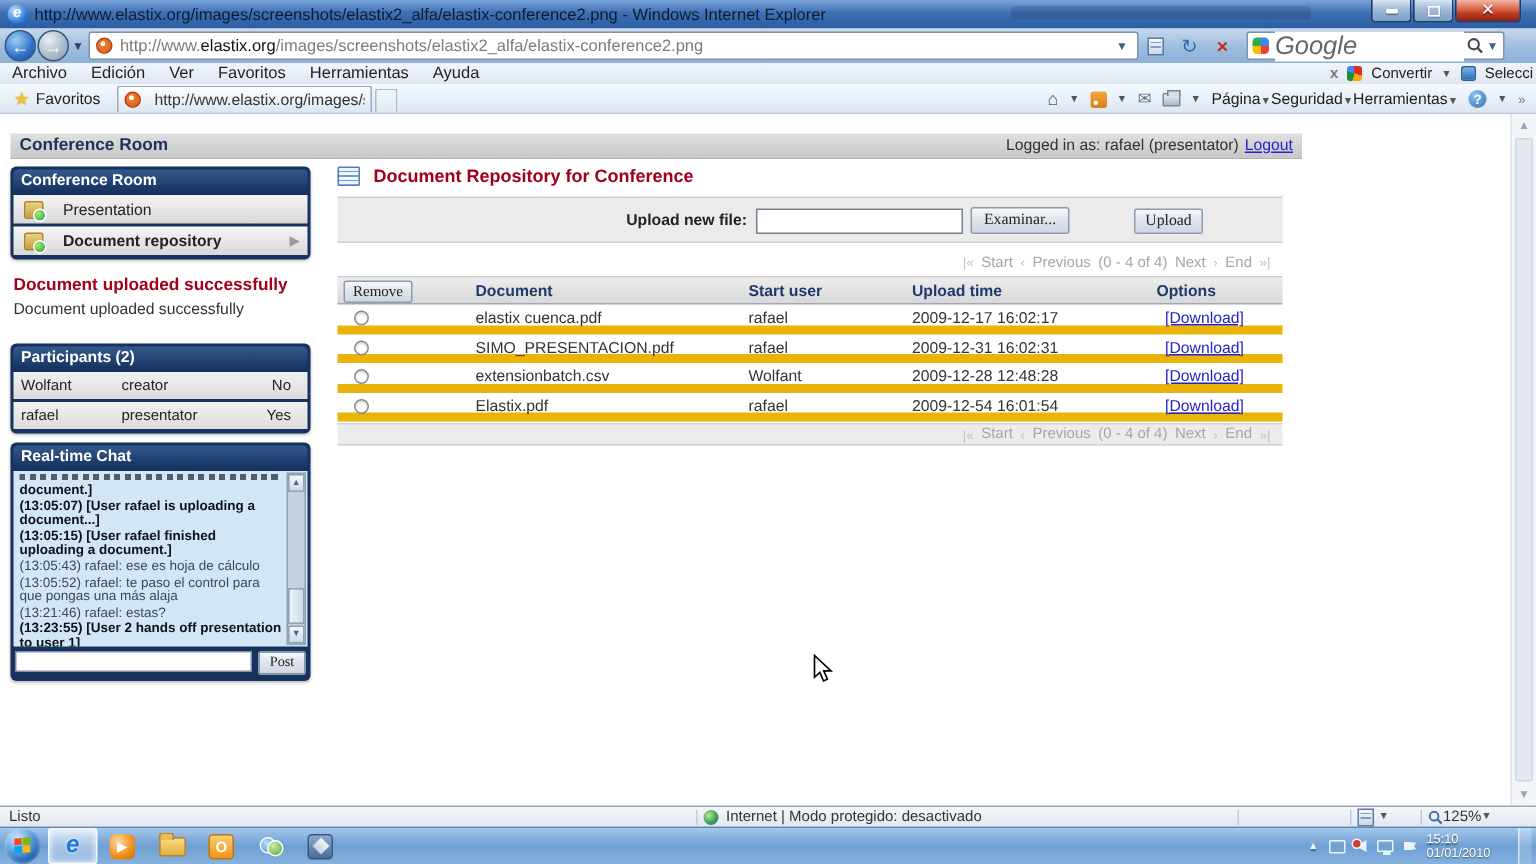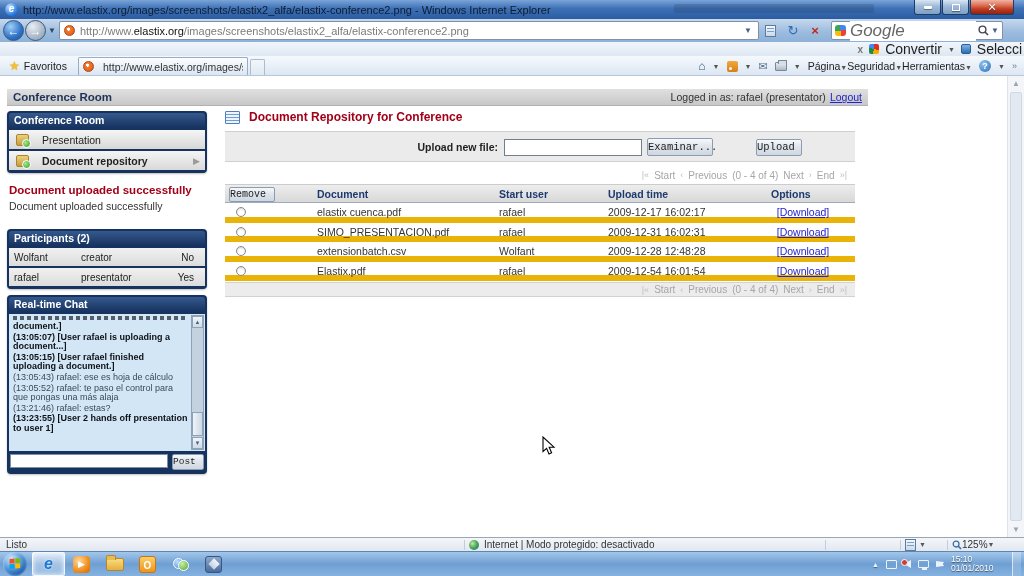--- a/index.html
+++ b/index.html
@@ -43,21 +43,21 @@
   .search-caret{font-size:8px;color:#44628a}
 
   
   .menubar{position:absolute;top:42px;left:0;right:0;height:14px;background:linear-gradient(#f2f6fb,#dde7f2);display:flex;align-items:center;font-size:11px;color:#1e1e1e;padding-left:8px;overflow:hidden;z-index:5}
   .menu-item{margin-right:16px;white-space:nowrap}
   .menu-right{margin-left:auto;display:flex;align-items:center;gap:6px;padding-right:2px;white-space:nowrap}
   .mr-x{color:#777;font-size:10px;font-weight:bold}
   .mini-ico{width:10px;height:10px;border-radius:2px;flex:none}
   .conv-ico{background:conic-gradient(#d93025 0 30%,#f9ab00 0 55%,#1e8e3e 0 80%,#4285f4 0)}
   .sel-ico{background:linear-gradient(#7fb4e8,#2d6db4);border:1px solid #2a5c94}
-  .mr-lbl{font-size:14px}
+  .mr-lbl{font-size:10px}
   .mr-caret{font-size:7px;color:#555}
 
   
   .favbar{position:absolute;top:56px;left:0;right:0;height:20px;background:linear-gradient(#f5f9fd,#dce7f3);border-bottom:1px solid #b7c7d9;display:flex;align-items:flex-end;padding:0 4px;z-index:5}
   .fav-btn{display:flex;align-items:center;gap:4px;height:18px;padding:0 5px;font-size:10.5px;color:#222}
   .star{color:#f5c032;font-size:12px;text-shadow:0 0 1px #c79010}
   .tab{display:flex;align-items:center;gap:4px;height:18px;width:170px;background:linear-gradient(#fdfeff,#d9e6f2);border:1px solid #96adc4;border-bottom:none;border-radius:2px 2px 0 0;padding:0 4px;font-size:10.5px;color:#333;overflow:hidden;margin-left:6px}
   .tab-label{white-space:nowrap;overflow:hidden}
   .tab-stub{width:15px;height:16px;background:linear-gradient(#f2f7fb,#dfe9f2);border:1px solid #aabccd;border-bottom:none;border-radius:2px 2px 0 0;margin-left:2px}
   .cmd-right{margin-left:auto;display:flex;align-items:center;gap:7px;padding-right:3px;height:18px;font-size:10.5px;color:#1e1e1e}
@@ -98,31 +98,31 @@
 
   .notice{margin:11px 0 0 2px}
   .notice-title{color:#a20019;font-weight:bold;font-size:11.5px}
   .notice-body{color:#333;font-size:10.5px;margin-top:4px}
   .participants{margin-top:17px}
   .p-row{height:18px;margin-top:2px;background:linear-gradient(#f1f1f1,#dcdcdc);display:flex;align-items:center;font-size:10px;color:#222}
   .p-name{width:72px;padding-left:5px}
   .p-role{flex:1}
   .p-flag{padding-right:11px}
 
-  .chat-box{margin-top:2px;background:#d3e6f5;height:137px;position:relative;padding:2px 16px 2px 4px;overflow:hidden}
+  .chat-box{margin-top:2px;background:#d3e6f5;height:117px;position:relative;padding:2px 16px 2px 4px;overflow:hidden}
   .chat-sliver{height:4px;overflow:hidden;margin:0 2px 2px 0;background:repeating-linear-gradient(90deg,#26303c 0 4px,transparent 4px 7px);opacity:.75}
   .chat-msg{font-size:9px;line-height:9.6px;color:#3a4a5c;margin-bottom:1px;word-wrap:break-word}
   .chat-msg.bold{font-weight:bold;color:#0d1117}
   .chat-scroll{position:absolute;right:1px;top:1px;bottom:1px;width:13px;background:#c4d2e0;border:1px solid #8fa3b8}
   .cs-btn{position:absolute;left:0;right:0;height:12px;background:linear-gradient(#f2f6fa,#cfdae6);border:1px solid #8fa3b8;font-size:6px;color:#44658a;text-align:center;line-height:11px}
   .cs-up{top:0}.cs-dn{bottom:0}
   .cs-thumb{position:absolute;left:0;right:0;bottom:13px;height:24px;background:linear-gradient(90deg,#eef3f8,#cdd9e6);border:1px solid #8fa3b8}
   .chat-foot{display:flex;gap:4px;padding:3px 1px 1px}
   .chat-input{flex:1;height:14px;border:1px solid #808fa0;background:#fff;font-size:9px;padding:0 2px;font-family:inherit}
-  .btn{background:linear-gradient(#f7f9fb,#dfe5ec 45%,#cfd7e1);border:1px solid #8b9cb0;border-radius:2px;color:#222;font-family:Liberation Mono, monospace}
+  .btn{background:linear-gradient(#f7f9fb,#dfe5ec 45%,#cfd7e1);border:1px solid #8b9cb0;border-radius:2px;color:#222;text-align:center;font-family:Liberation Serif, serif}
   .post-btn{width:32px;height:16px;font-size:9.5px;line-height:14px}
 
   
   .main{position:absolute;left:225px;top:30px;width:630px}
   .main-title{display:flex;align-items:center;gap:9px;margin:4px 0 7px}
   .list-ico{width:15px;height:13px;border:1px solid #4f7dbd;background:repeating-linear-gradient(#eef4fc 0 2px,#6f9bd4 2px 3px);border-radius:1px}
   .mt-text{color:#a20019;font-weight:bold;font-size:12px}
   .upload-band{height:31px;background:#ebebeb;border-top:1px solid #cfcfcf;border-bottom:1px solid #cfcfcf;position:relative}
   .ul-label{position:absolute;left:0;top:9px;width:273px;text-align:right;font-weight:bold;font-size:10.5px;color:#222}
   .ul-input{position:absolute;left:279px;top:7px;width:138px;height:17px;border:1px solid #737f8c;background:#fff;font-size:10px;padding:0 2px;font-family:inherit}
@@ -226,20 +226,21 @@
     <input class="search-input" placeholder="Google" style="">
     <svg class="mag" width="11" height="11" viewBox="0 0 11 11">
         <circle cx="4.5" cy="4.5" r="3.4" fill="none" stroke="#445" stroke-width="1.4"></circle>
         <line x1="7" y1="7" x2="10" y2="10" stroke="#445" stroke-width="1.6"></line>
       </svg>
     <span class="search-caret">▼</span>
   </div>
 </div>
 
 <div class="menubar">
+  <span><span class="menu-item">Archivo</span><span class="menu-item">Edición</span><span class="menu-item">Ver</span><span class="menu-item">Favoritos</span><span class="menu-item">Herramientas</span><span class="menu-item">Ayuda</span></span>
   <span class="menu-right">
     <span class="mr-x">x</span>
     <span class="mini-ico conv-ico"></span>
     <span class="mr-lbl">Convertir</span>
     <span class="mr-caret">▼</span>
     <span class="mini-ico sel-ico"></span>
     <span class="mr-lbl">Selecci</span>
   </span>
 </div>
 

